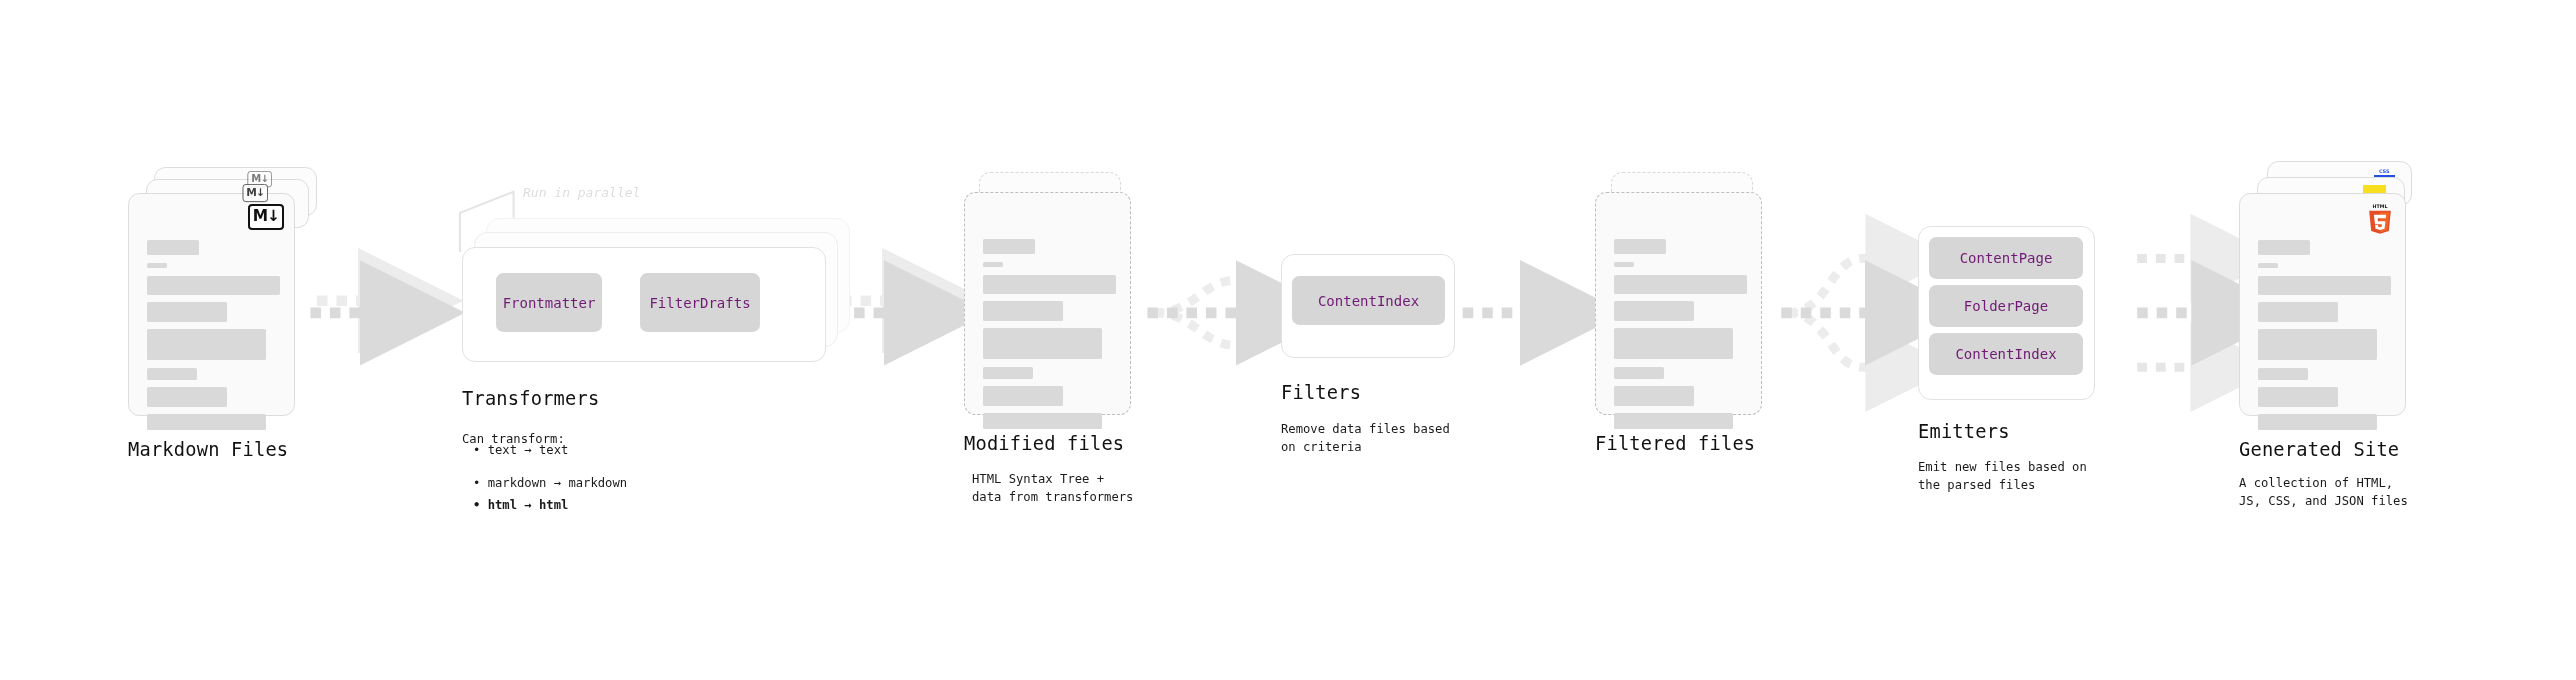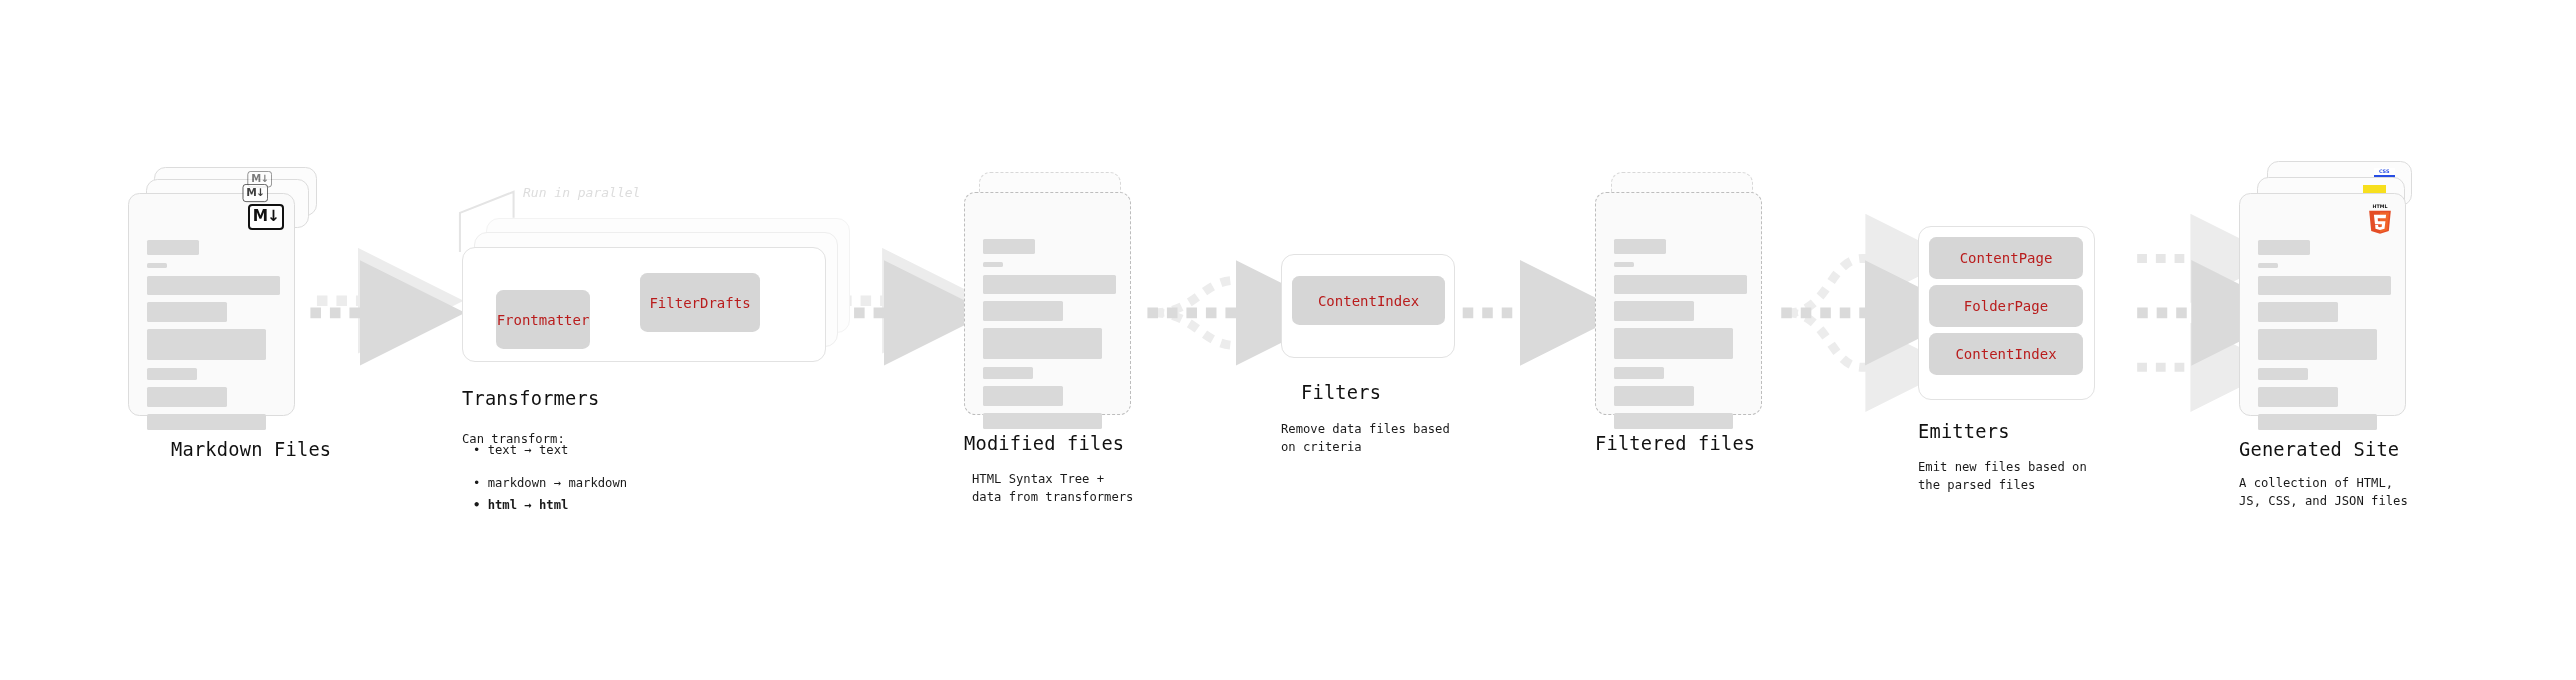--- a/index.html
+++ b/index.html
@@ -62,21 +62,21 @@
     box-sizing:border-box;
   }
   .pbox.l2{border-color:#eeeeee;background:#fdfdfd;}
   .pbox.l3{border-color:#f3f3f3;background:#fdfdfd;}
 
   .pill{
     position:absolute;
     background:#d6d6d6;
     border-radius:7.3px;
     display:flex;align-items:center;justify-content:center;
-    font-size:14px;color:#b91c1c;white-space:nowrap;
+    font-size:14px;color:#701a75;white-space:nowrap;
     box-sizing:border-box;
   }
   .pill.f2{background:#e3e3e3;color:transparent;}
   .pill.f3{background:#ececec;color:transparent;}
 
   
   .title{position:absolute;font-size:18.7px;color:#111;white-space:nowrap;letter-spacing:0.2px;}
   .sub{position:absolute;font-size:12.2px;color:#1a1a1a;line-height:1.45;white-space:pre;}
   .note{position:absolute;font-size:13px;color:#dddddd;white-space:nowrap;}
 
@@ -161,34 +161,34 @@
       </div>
     </div>
 
     <div class="badge-md small" style="left:242px;top:171px;width:28px;height:18px;font-size:12.2px;border-width:1.6px;opacity:.55;">
         <span>M↓</span>
       </div>
     <div class="badge-md small" style="left:237px;top:184px;width:29px;height:19.5px;font-size:13px;border-width:1.6px;opacity:.8;">
         <span>M↓</span>
       </div>
   </div>
-  <div class="title" style="left:128px;top:439px;margin-left:43px;">Markdown Files</div>
+  <div class="title" style="left:128px;top:439px;">Markdown Files</div>
 
   <div class="node">
 
     <div class="pbox l3" style="left:486px;top:218px;width:364px;height:115px;"></div>
     <div class="pill f3" style="left:520px;top:244px;width:106px;height:59px;"></div>
     <div class="pill f3" style="left:665px;top:244px;width:120px;height:59px;"></div>
 
     <div class="pbox l2" style="left:474px;top:232px;width:364px;height:115px;"></div>
     <div class="pill f2" style="left:508px;top:258px;width:106px;height:59px;"></div>
     <div class="pill f2" style="left:653px;top:258px;width:120px;height:59px;"></div>
 
     <div class="pbox" style="left:462px;top:247px;width:364px;height:115px;"></div>
-    <div class="pill" style="left:496px;top:290px;width:94px;height:59px;">
+    <div class="pill" style="left:496px;top:273px;width:106px;height:59px;">
         <span>Frontmatter</span>
       </div>
     <div class="pill" style="left:640px;top:273px;width:120px;height:59px;">
         <span>FilterDrafts</span>
       </div>
 
     <div class="note" style="left:523px;top:185px;font-style:italic;">Run in parallel</div>
   </div>
   <div class="title" style="left:462px;top:388px;">Transformers</div>
   <div class="sub" style="left:462px;top:431px;">Can transform:</div>
@@ -214,21 +214,21 @@
   <div class="title" style="left:964px;top:433px;">Modified files</div>
   <div class="sub" style="left:964px;top:471px;margin-left:8px;">HTML Syntax Tree +
 data from transformers</div>
 
   <div class="node">
     <div class="pbox" style="left:1281px;top:254px;width:174px;height:104px;"></div>
     <div class="pill" style="left:1292px;top:276px;width:153px;height:49px;">
         <span>ContentIndex</span>
       </div>
   </div>
-  <div class="title" style="left:1281px;top:382px;margin-left:20px;">Filters</div>
+  <div class="title" style="left:1281px;top:382px;">Filters</div>
   <div class="sub" style="left:1281px;top:421px;">Remove data files based
 on criteria</div>
 
   <div class="cardstack">
     <div class="card dashed ghost" style="left:1611px;top:172px;width:142px;height:49px;"></div>
     <div class="card dashed" style="left:1595px;top:192px;width:167px;height:223px;">
       <div class="skel">
         <div class="bar" style="width:52px;height:15.4px;margin-top:18px;"></div>
         <div class="bar" style="width:19.5px;height:5.7px;"></div>
         <div class="bar" style="width:133px;height:19.5px;margin-top:3.3px;"></div>

